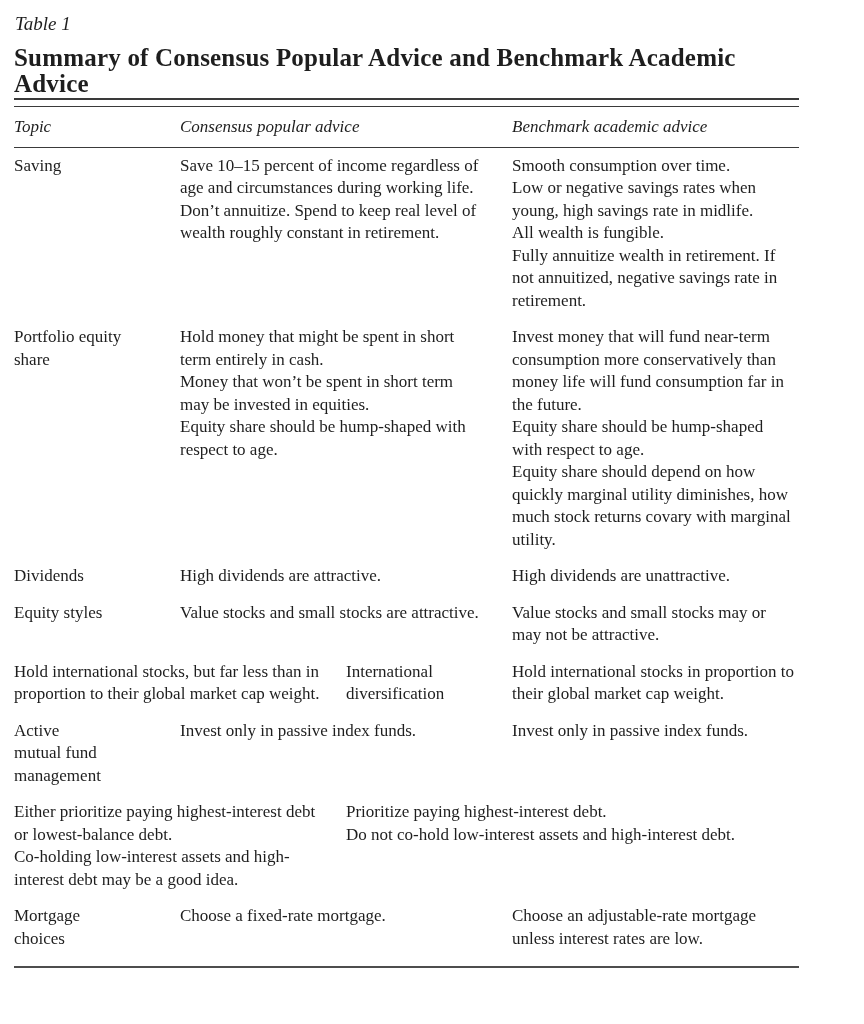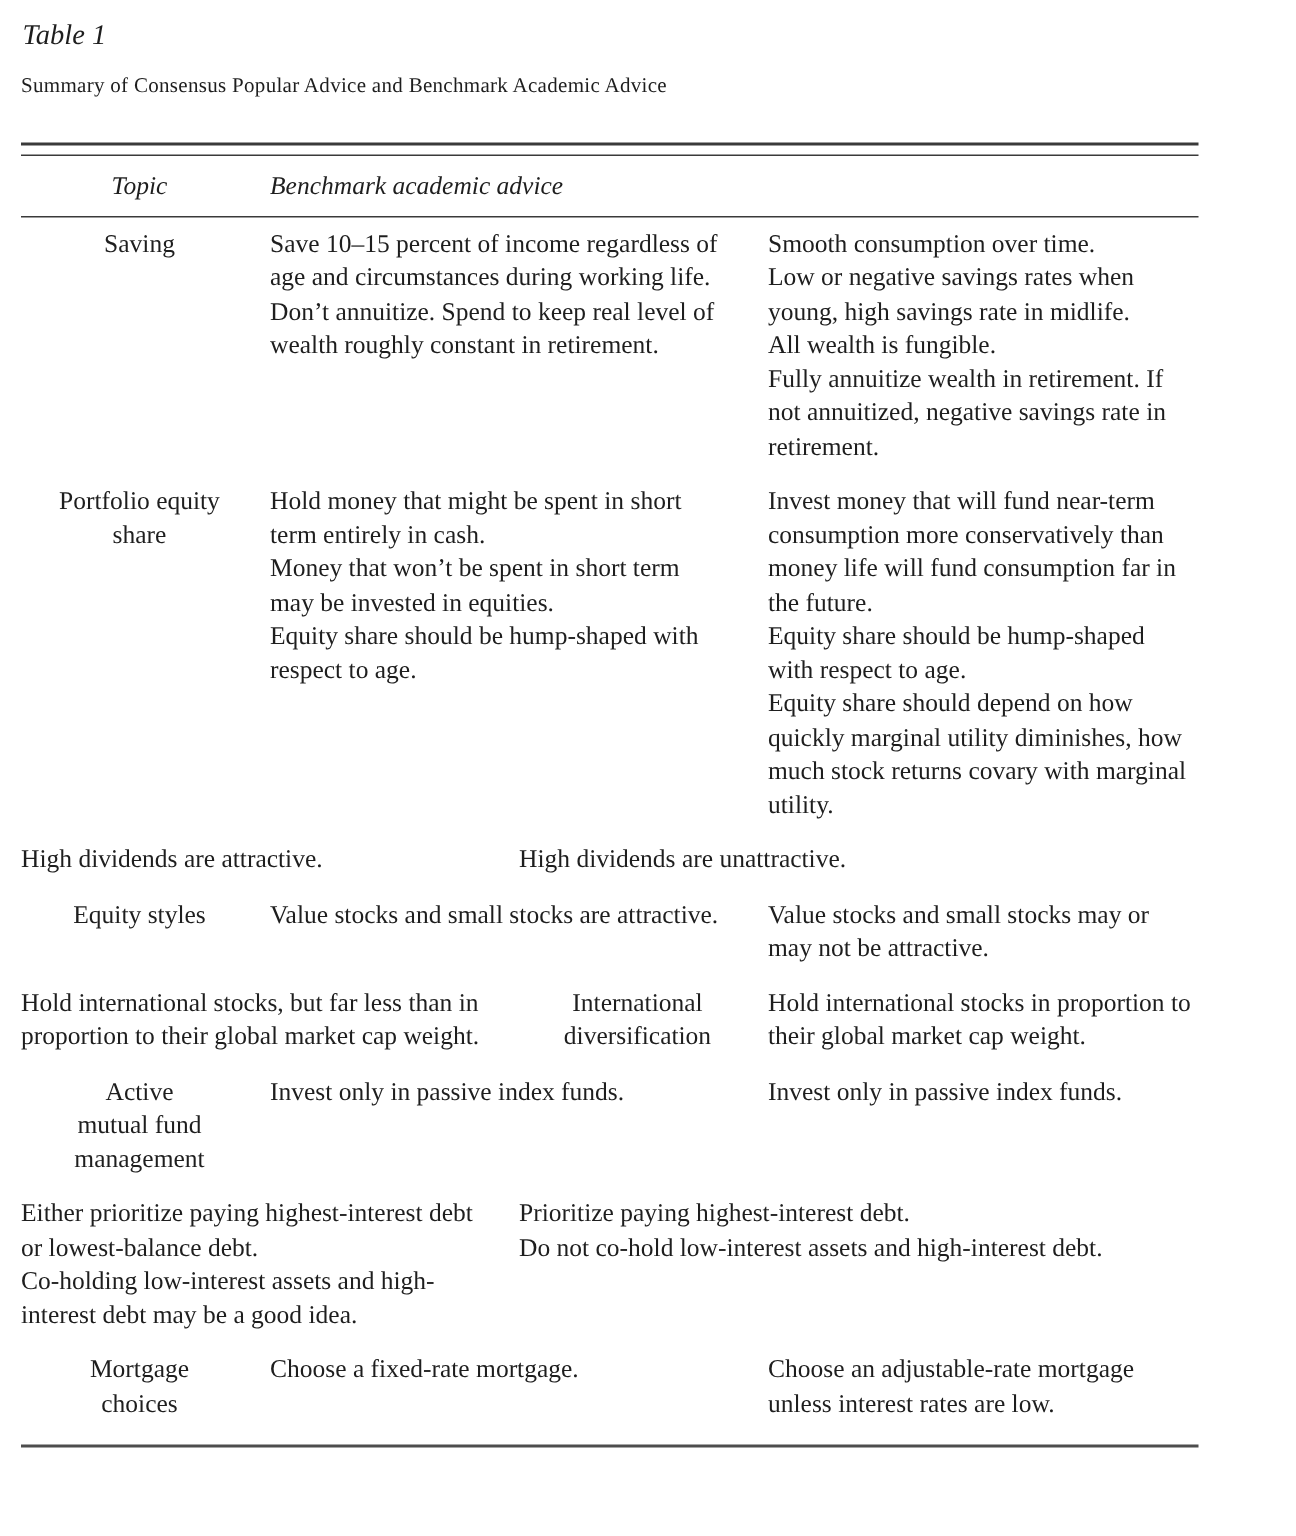--- a/index.html
+++ b/index.html
@@ -13,25 +13,25 @@
     color: #1e1e1e;
     overflow: hidden;
   }
   .table-label {
     font-style: italic;
     font-size: 19px;
     line-height: 24px;
     margin: 2px 0 9px 1px;
   }
   .table-title {
-    font-size: 14px;
-    font-weight: normal;
+    font-size: 25px;
+    font-weight: bold;
     line-height: 26px;
     letter-spacing: 0.2px;
-    margin: 0 0 24px 0;
+    margin: 0 0 1px 0;
   }
   .double-rule {
     border-top: 2px solid #3a3a3a;
     border-bottom: 1.5px solid #3a3a3a;
     height: 6px;
   }
   .header-row {
     display: flex;
     padding: 9px 0 8px 0;
     font-style: italic;
@@ -49,21 +49,20 @@
   .cell {
     font-size: 17px;
     line-height: 22.5px;
     box-sizing: border-box;
   }
   .cell.topic {
     width: 166px;
     padding-right: 8px;
     white-space: pre-line;
     flex-shrink: 0;
-    text-align: center;
   }
   .cell.popular {
     width: 332px;
     padding-right: 26px;
     flex-shrink: 0;
   }
   .cell.academic {
     flex: 1;
     padding-right: 2px;
   }
@@ -79,20 +78,21 @@
 
 <div class="page">
   <div class="table-label">Table 1</div>
 
   <h1 class="table-title">Summary of Consensus Popular Advice and Benchmark Academic Advice</h1>
 
   <div class="double-rule"></div>
 
   <div class="header-row">
     <div class="cell topic">Topic</div>
+    <div class="cell popular">Consensus popular advice</div>
     <div class="cell academic">Benchmark academic advice</div>
   </div>
 
   <div class="header-rule"></div>
 
   <div id="table-body">
       <div class="row">
         <div class="cell topic">Saving</div>
         <div class="cell popular">
           <p>Save 10–15 percent of income regardless of age and circumstances during working life.</p>
@@ -113,20 +113,21 @@
           <p>Money that won’t be spent in short term may be invested in equities.</p>
           <p>Equity share should be hump-shaped with respect to age.</p>
         </div>
         <div class="cell academic">
           <p>Invest money that will fund near-term consumption more conservatively than money life will fund consumption far in the future.</p>
           <p>Equity share should be hump-shaped with respect to age.</p>
           <p>Equity share should depend on how quickly marginal utility diminishes, how much stock returns covary with marginal utility.</p>
         </div>
       </div>
       <div class="row">
+        <div class="cell topic">Dividends</div>
         <div class="cell popular">
           <p>High dividends are attractive.</p>
         </div>
         <div class="cell academic">
           <p>High dividends are unattractive.</p>
         </div>
       </div>
       <div class="row">
         <div class="cell topic">Equity styles</div>
         <div class="cell popular">

